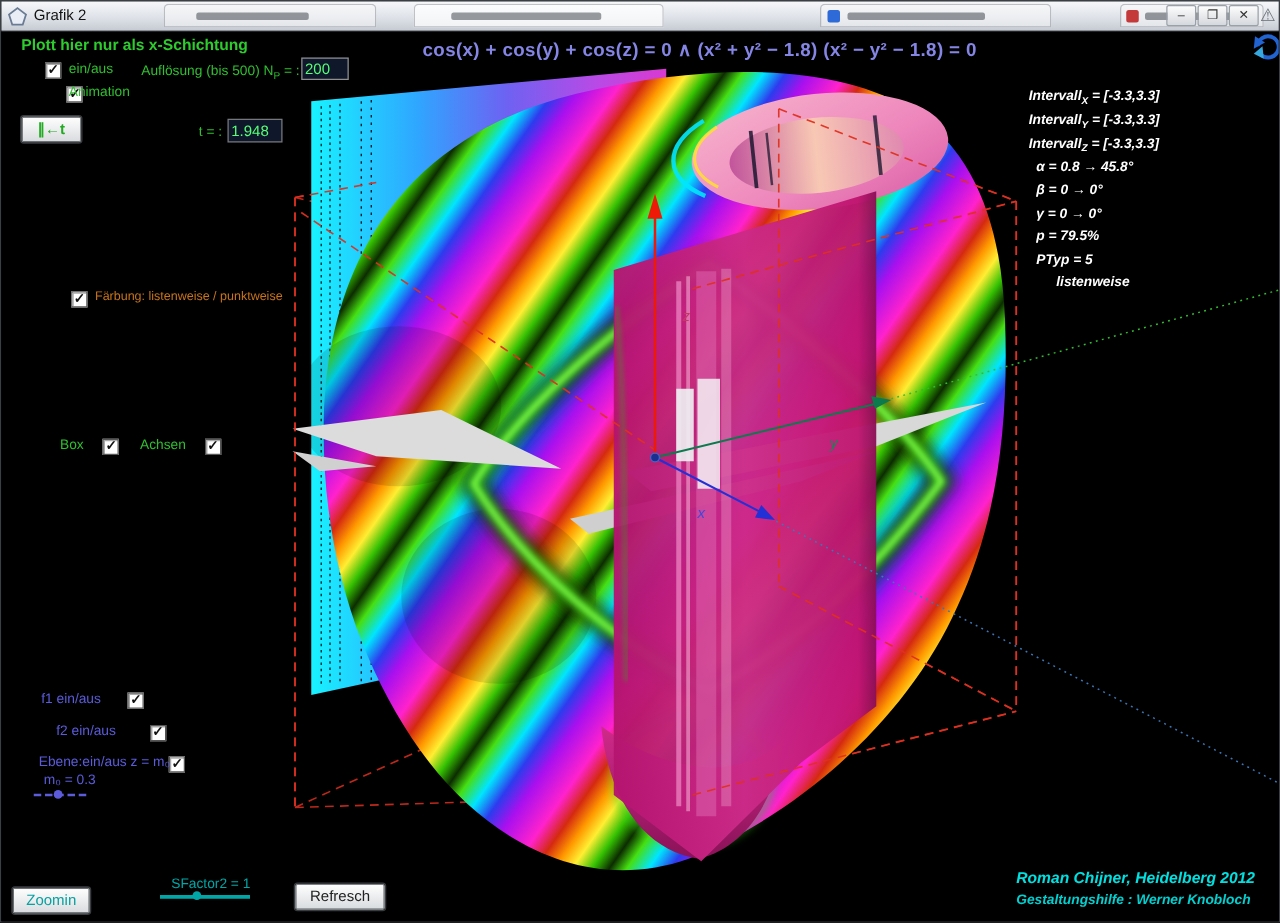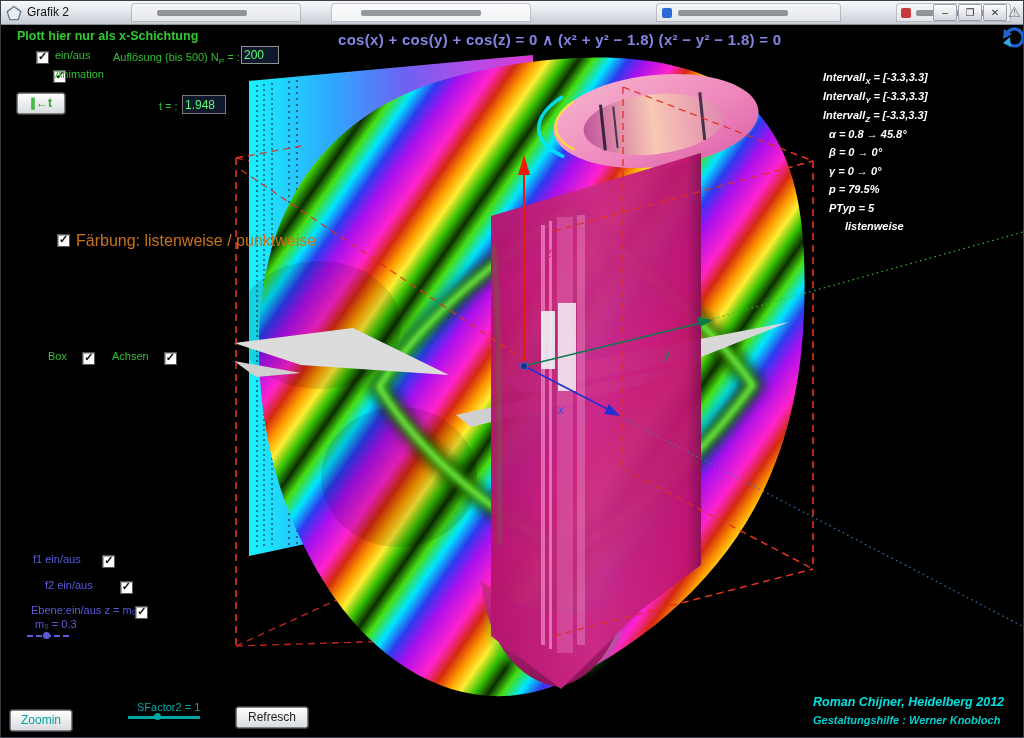--- a/index.html
+++ b/index.html
@@ -16,21 +16,21 @@
   .ghost-ico{position:absolute;top:5px;width:10px;height:10px;border-radius:2px;}
   .winctl{position:absolute;top:3px;width:24px;height:17px;text-align:center;line-height:16px;font-size:10px;color:#333;
     background:linear-gradient(#fdfdfd,#d5d8dd);border:1px solid #9aa0a8;border-radius:2px;}
   .warn{position:absolute;top:3px;font-size:14px;color:#6a6f76;background:none;border:none;}
   
   .canvas{position:absolute;left:0;top:24px;width:1024px;height:714px;background:#000;}
   .scene{position:absolute;left:0;top:0;z-index:1;}
   .ov{position:absolute;z-index:3;}
   .lbl-green{color:#2fbf2f;font-size:11px;}
   .lbl-green-b{color:#2ecc2e;font-size:12.5px;font-weight:bold;}
-  .lbl-orange{color:#c9731a;font-size:16px;padding-left:35px;}
+  .lbl-orange{color:#c9731a;font-size:10px;padding-left:35px;}
   .lbl-blue{color:#5b5bdb;font-size:11px;}
   .lbl-teal{color:#00a6a6;font-size:11px;}
   .formula{color:#8585e6;font-size:15px;font-weight:bold;letter-spacing:.3px;}
   .rp{color:#fff;font-size:11px;font-weight:bold;font-style:italic;white-space:nowrap;}
   .sub{font-size:8px;vertical-align:-3px;}
   .cb{display:inline-block;width:13px;height:13px;background:#fff;border:1px solid #555;
       box-shadow:inset 1px 1px 0 #aaa;position:relative;vertical-align:middle;}
   .cb::after{content:"✓";position:absolute;left:1px;top:-2px;font-size:11px;font-weight:bold;color:#111;}
   .btn{position:absolute;z-index:3;background:linear-gradient(#fefefe,#d9dcdf);border:1px solid #7e8287;
       outline:1px solid #3a3d40;border-radius:2px;font-size:12px;text-align:center;cursor:default;}

